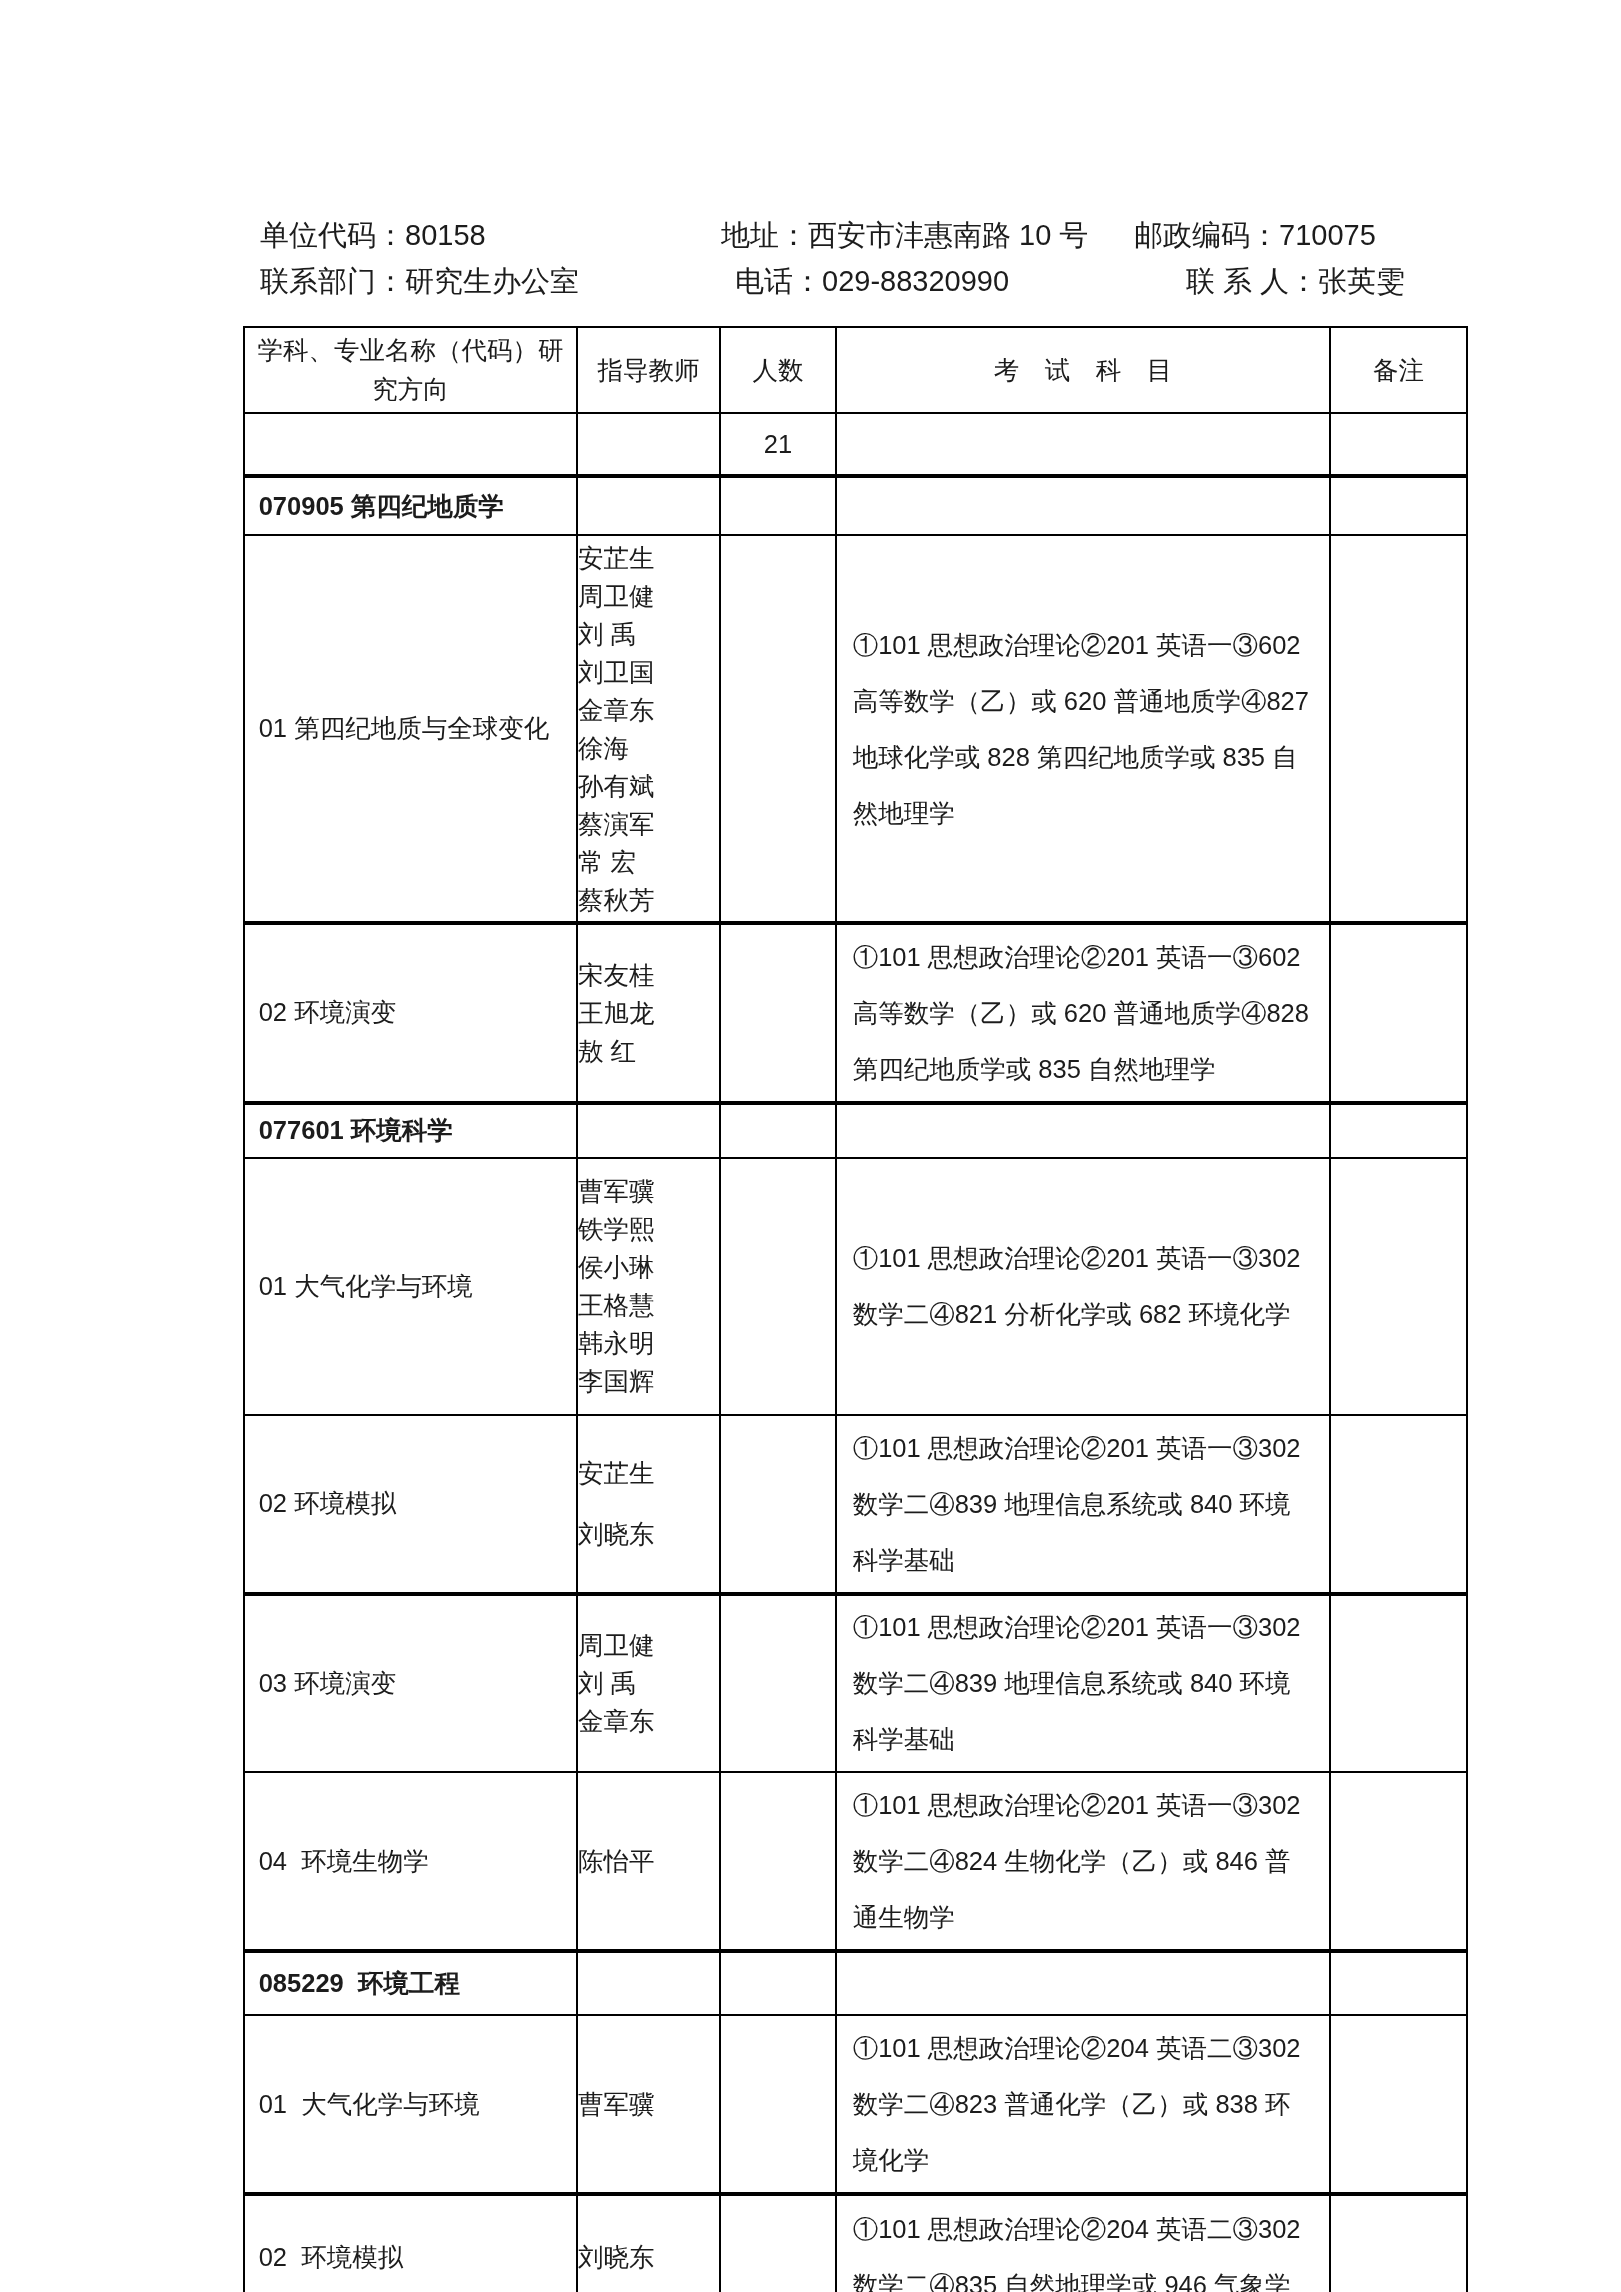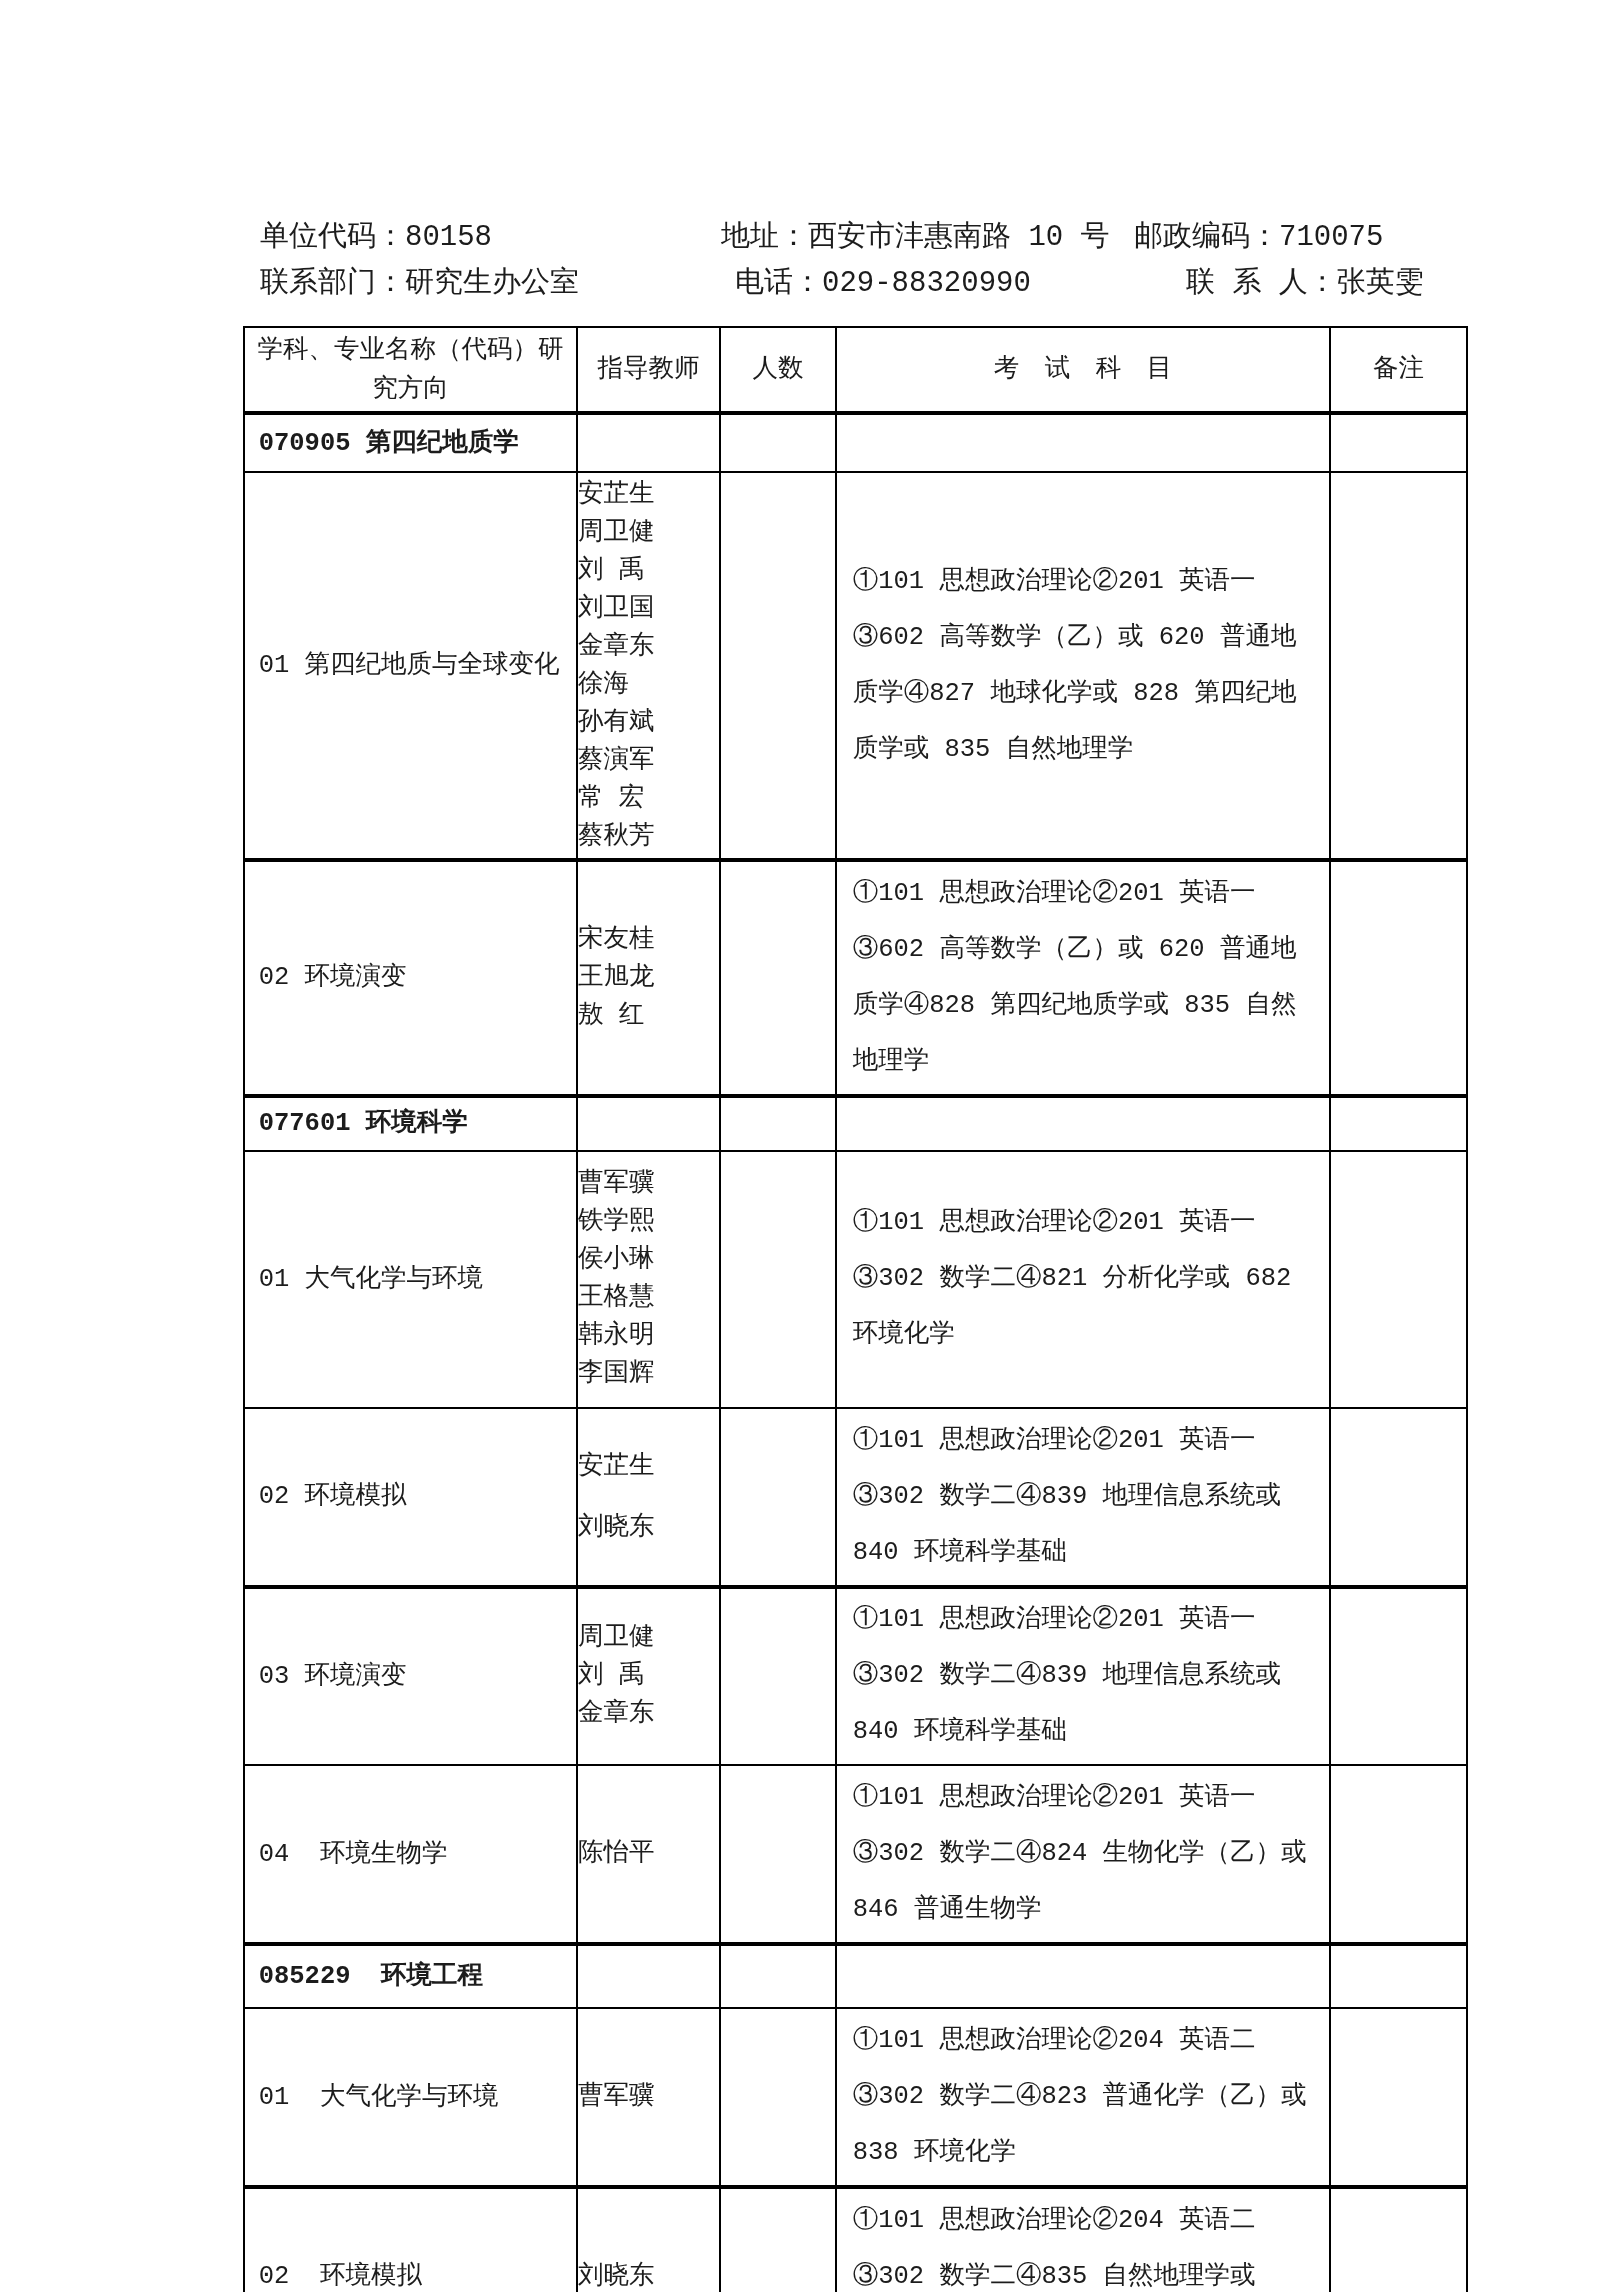--- a/index.html
+++ b/index.html
@@ -1,21 +1,21 @@
 <!DOCTYPE html>
 <html><head>
 <meta charset="utf-8">
 <style>
   html, body { margin: 0; padding: 0; background: #ffffff; }
   .page {
     position: relative;
     width: 1542px;
     height: 2293px;
     background: #ffffff;
-    font-family: Liberation Mono, monospace;
+    font-family: Liberation Sans, sans-serif;
     color: #1c1c1c;
     overflow: hidden;
   }
 
   
   .doc-info {
     position: absolute;
     left: 260px;
     top: 216px;
     width: 1235px;
@@ -86,20 +86,27 @@
       <tr style="height:86px">
         <th>学科、专业名称（代码）研究方向</th>
         <th>指导教师</th>
         <th>人数</th>
         <th class="h-exam">考　试　科　目</th>
         <th>备注</th>
       </tr>
     </thead>
     <tbody>
 
+      <tr style="height:63px">
+        <td class="c-dir"></td>
+        <td class="c-teach"></td>
+        <td class="c-num">21</td>
+        <td class="c-exam"></td>
+        <td class="c-note"></td>
+      </tr>
 
       <tr class="thick-top" style="height:59px">
         <td class="c-dir section-title">070905 第四纪地质学</td>
         <td class="c-teach"></td>
         <td class="c-num"></td>
         <td class="c-exam"></td>
         <td class="c-note"></td>
       </tr>
 
       <tr style="height:388px">

